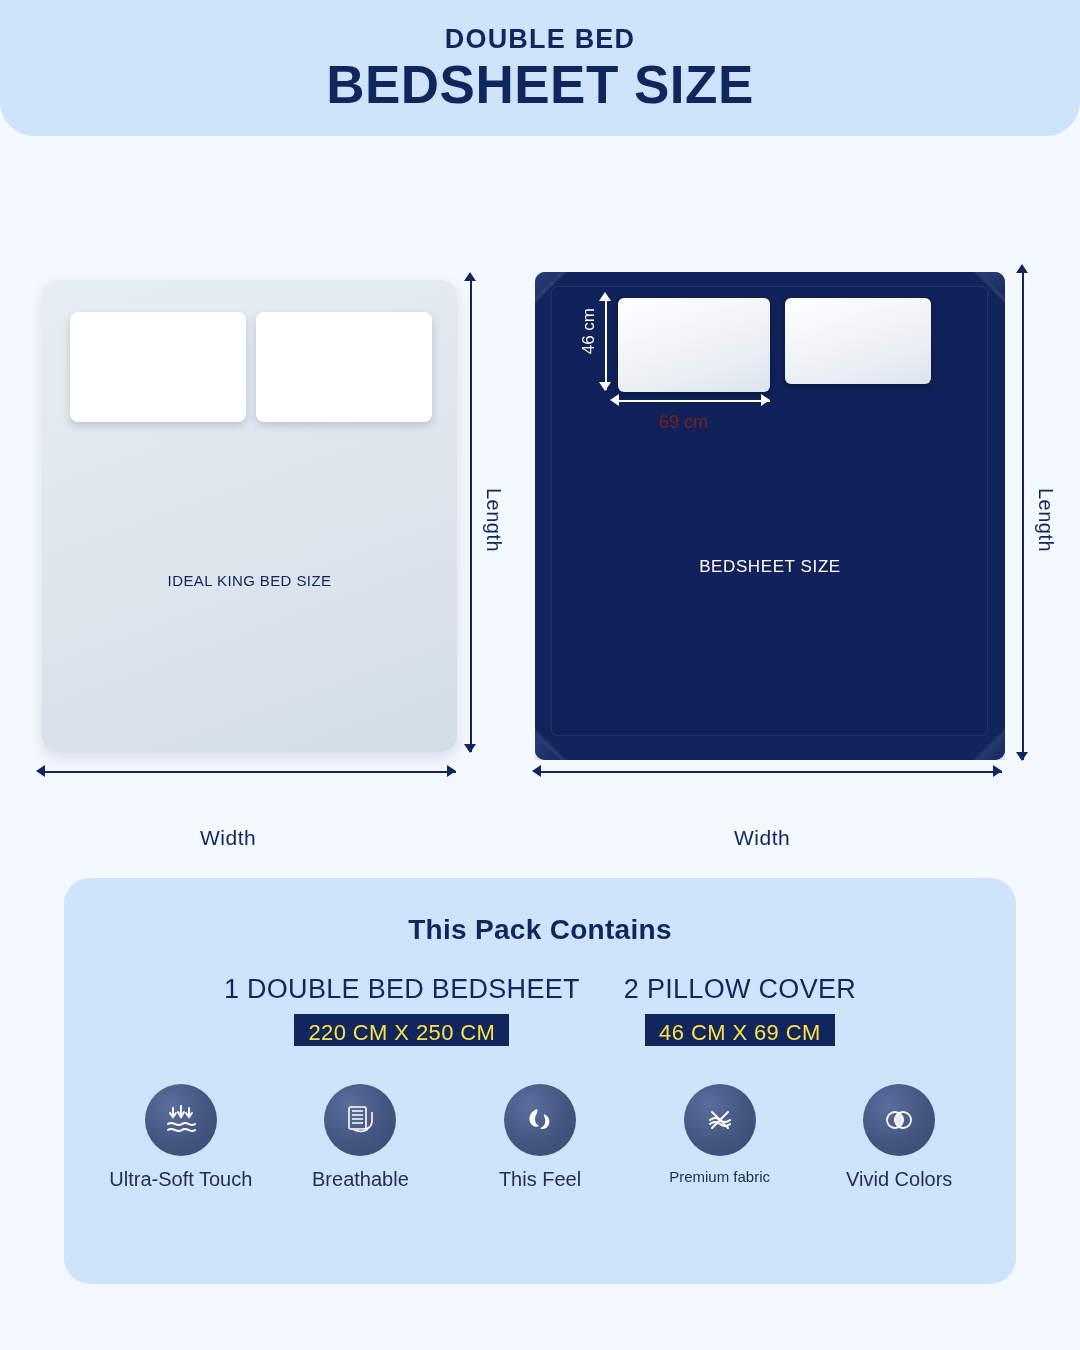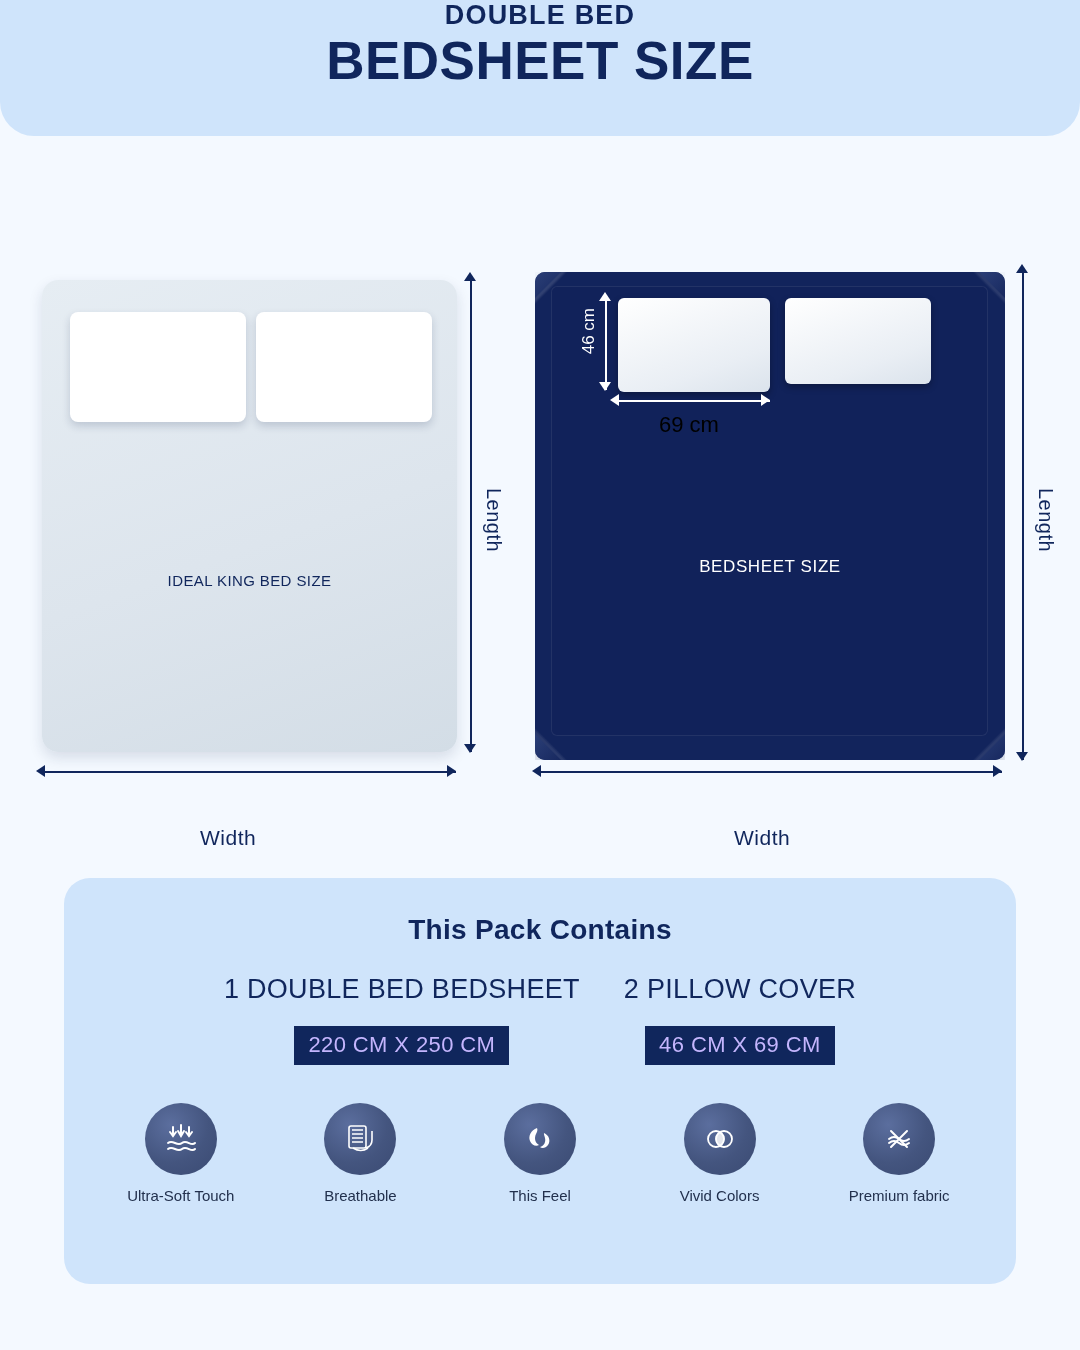--- a/index.html
+++ b/index.html
@@ -16,21 +16,21 @@
     position: absolute;
     top: 0; left: 0;
     width: 1080px;
     height: 136px;
     background: #cfe4fb;
     border-bottom-left-radius: 34px;
     border-bottom-right-radius: 34px;
     display: flex;
     flex-direction: column;
     align-items: center;
-    justify-content: flex-start;
+    justify-content: center;
   }
   .header .kicker {
     font-size: 27px;
     letter-spacing: 1.2px;
     font-weight: bold;
     color: #10265c;
     margin-bottom: 2px;
   }
   .header .title {
     font-size: 53px;
@@ -175,22 +175,22 @@
   }
   .p-label-v {
     position: absolute;
     font-size: 17px;
     color: #ffffff;
     writing-mode: vertical-rl;
     transform: rotate(180deg);
   }
   .p-label-h {
     position: absolute;
-    font-size: 22px;
-    color: #000000;
+    font-size: 18px;
+    color: #7f1d1d;
   }
 
   
   .pack {
     position: absolute;
     left: 64px;
     top: 878px;
     width: 952px;
     height: 406px;
     background: #cfe4fb;
@@ -213,43 +213,42 @@
   .pack-item { text-align: center; }
   .pack-item .name {
     font-size: 27px;
     color: #10265c;
     letter-spacing: 0.3px;
     margin-bottom: 9px;
   }
   .pack-item .size {
     display: inline-block;
     background: #10265c;
-    color: #c4b5fd;
+    color: #fde047;
     font-size: 22px;
-    padding: 6px 14px 7px;
+    padding: 6px 14px 0;
     letter-spacing: 0.4px;
-    margin-top: 12px;
   }
   .features {
     display: flex;
     justify-content: center;
     gap: 26px;
     margin-top: 38px;
     padding: 0 40px;
   }
   .feature { width: 162px; text-align: center; }
   .feature .circle {
     width: 72px; height: 72px;
     border-radius: 50%;
     background: radial-gradient(circle at 35% 30%, #5b6e9e 0%, #44557f 55%, #3a4a72 100%);
     margin: 0 auto 12px;
     display: flex; align-items: center; justify-content: center;
   }
   .feature .cap {
-    font-size: 15px;
+    font-size: 20px;
     color: #22304d;
   }
   .feature.f5 .cap { font-size: 15px; }
 </style>
 </head>
 <body>
 
 <div class="header">
   <div class="kicker">DOUBLE BED</div>
   <div class="title">BEDSHEET SIZE</div>
@@ -361,40 +360,40 @@
         <svg width="40" height="40" viewBox="0 0 40 40" aria-hidden="true">
           <g fill="#ffffff">
             <path d="M17 9 c-6 2 -9 8 -7 13 c1.6 4 6 6 9 4 c-4 -2 -5 -7 -3 -11 c1 -2 2 -4 1 -6z"></path>
             <path d="M24 14 c5 2 7 8 4 12 c-2 3 -6 4 -8 2 c4 -1 6 -5 5 -9 c-0.4 -2 -1.4 -3.6 -1 -5z"></path>
           </g>
         </svg>
       </div>
       <div class="cap">This Feel</div>
     </div>
 
-    <div class="feature f4">
-      <div class="circle">
-        <svg width="40" height="40" viewBox="0 0 40 40" aria-hidden="true">
-          <g stroke="#ffffff" stroke-width="1.8" fill="none">
-            <circle cx="16" cy="20" r="8"></circle>
-            <circle cx="24" cy="20" r="8"></circle>
-          </g>
-          <path d="M20 12.8 a8 8 0 0 1 0 14.4 a8 8 0 0 1 0 -14.4z" fill="#ffffff" opacity="0.85"></path>
-        </svg>
-      </div>
-      <div class="cap">Vivid Colors</div>
-    </div>
-
     <div class="feature f5">
       <div class="circle">
         <svg width="40" height="40" viewBox="0 0 40 40" aria-hidden="true">
           <g stroke="#ffffff" stroke-width="2" fill="none" stroke-linecap="round">
             <path d="M12 12 L28 28 M28 12 L12 28"></path>
             <path d="M10 20 q5 -4 10 0 q5 4 10 0"></path>
             <path d="M10 24 q5 -4 10 0 q5 4 10 0"></path>
           </g>
         </svg>
       </div>
       <div class="cap">Premium fabric</div>
     </div>
 
+    <div class="feature f4">
+      <div class="circle">
+        <svg width="40" height="40" viewBox="0 0 40 40" aria-hidden="true">
+          <g stroke="#ffffff" stroke-width="1.8" fill="none">
+            <circle cx="16" cy="20" r="8"></circle>
+            <circle cx="24" cy="20" r="8"></circle>
+          </g>
+          <path d="M20 12.8 a8 8 0 0 1 0 14.4 a8 8 0 0 1 0 -14.4z" fill="#ffffff" opacity="0.85"></path>
+        </svg>
+      </div>
+      <div class="cap">Vivid Colors</div>
+    </div>
+
   </div>
 </div>
 
 </body></html>

